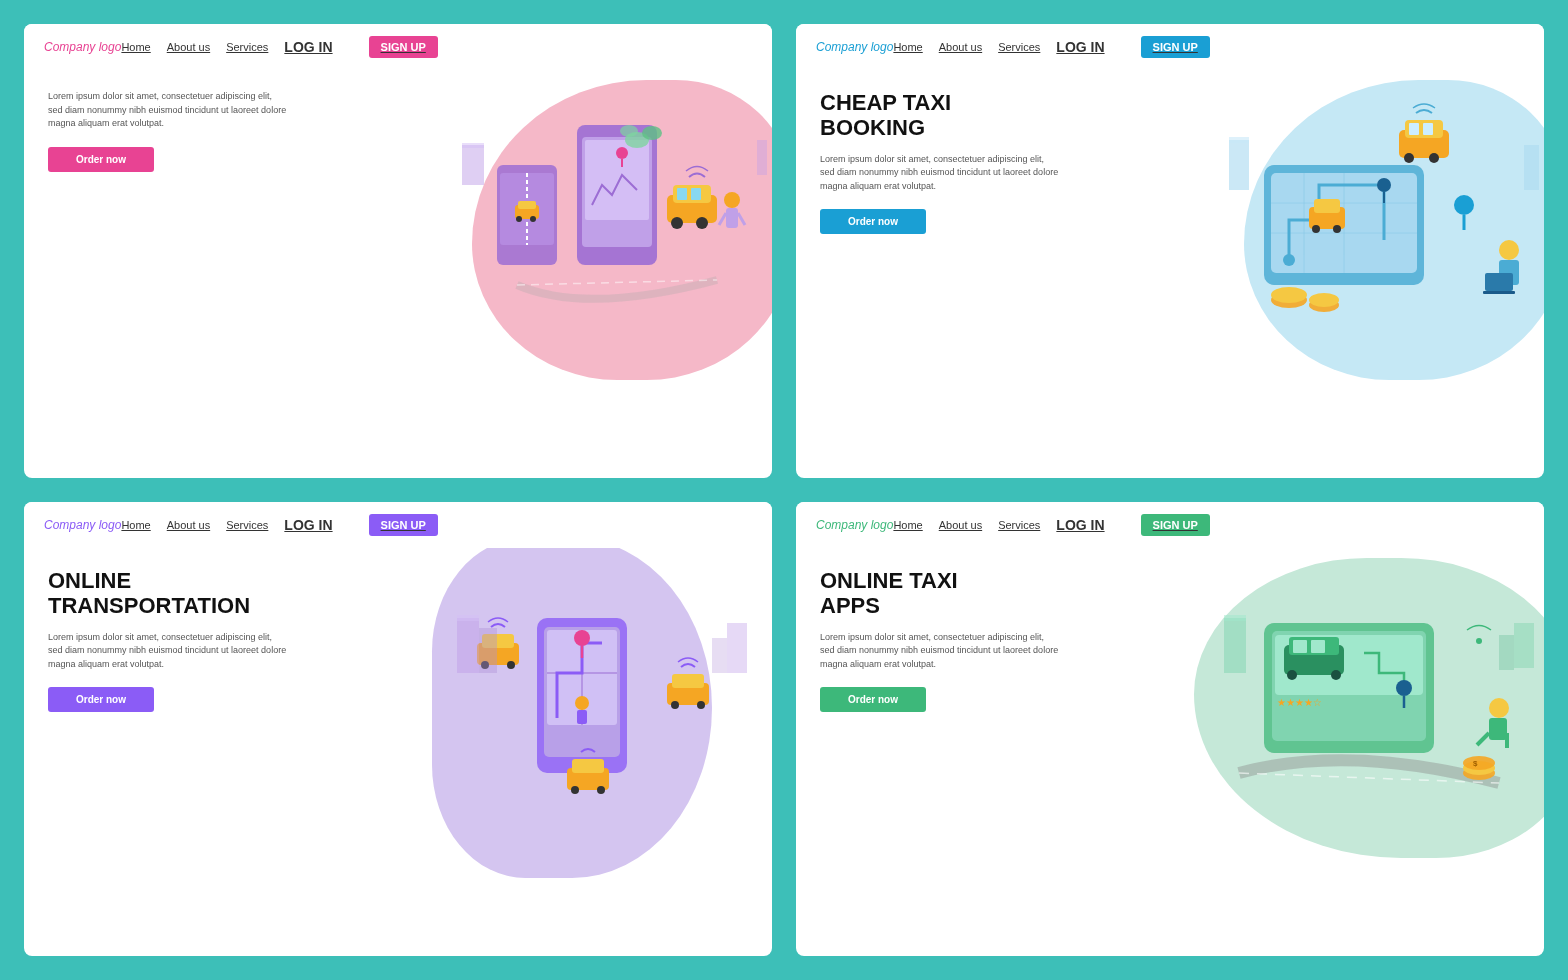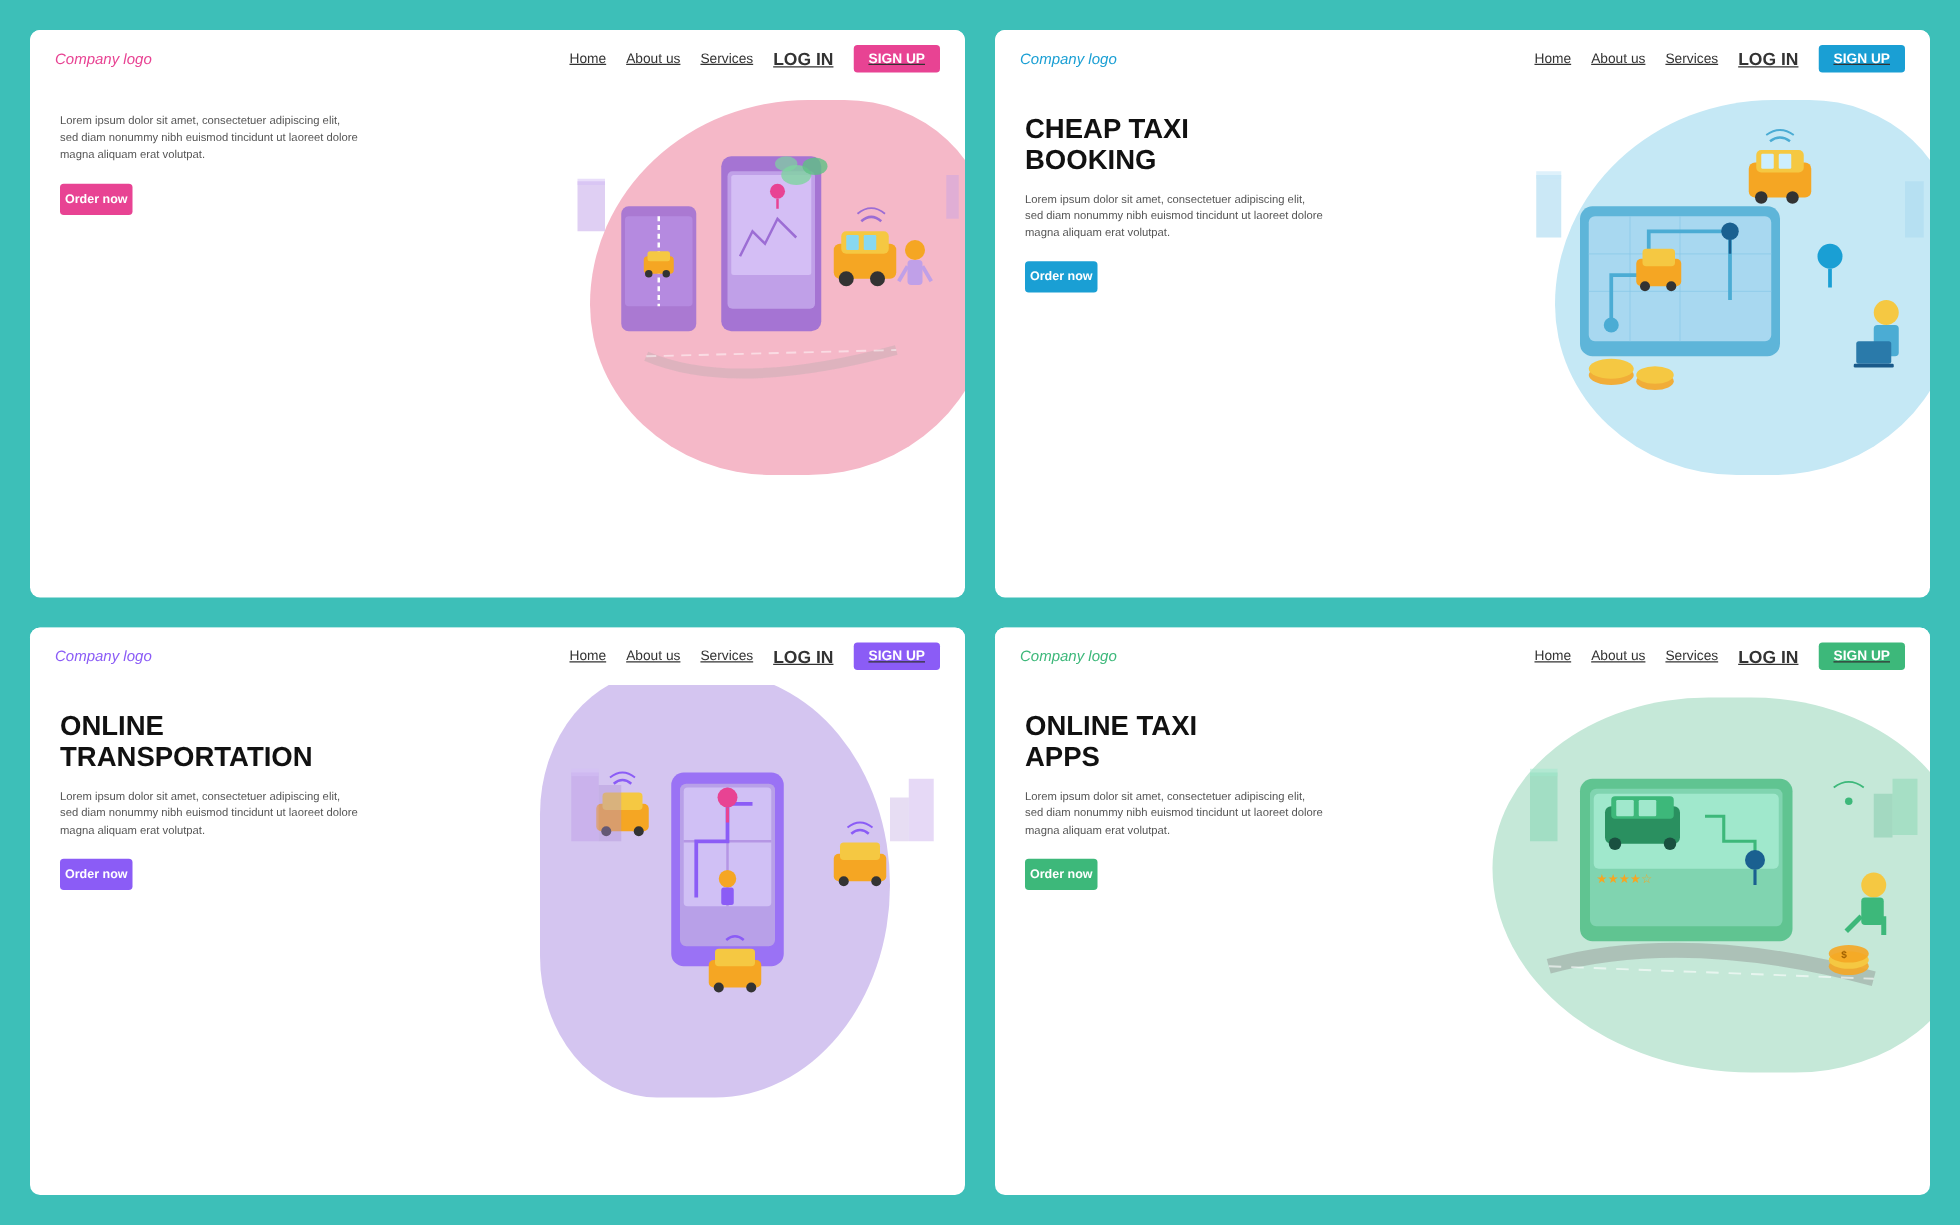--- a/index.html
+++ b/index.html
@@ -22,21 +22,20 @@
       overflow: hidden;
       position: relative;
       display: flex;
       flex-direction: column;
     }
 
     
     .navbar {
       display: flex;
       align-items: center;
-      justify-content: space-between;
       padding: 12px 20px;
       position: relative;
       z-index: 10;
       background: white;
     }
 
     .company-logo {
       font-size: 12px;
       font-style: italic;
     }
@@ -60,20 +59,21 @@
     }
 
     .btn-signup {
       font-size: 11px;
       font-weight: bold;
       color: white;
       padding: 5px 12px;
       border-radius: 3px;
       cursor: pointer;
       border: none;
+      margin-left: 20px;
     }
 
     
     .content-area {
       flex: 1;
       position: relative;
       overflow: hidden;
       padding: 20px 24px;
     }
 
@@ -96,21 +96,21 @@
       font-size: 9px;
       color: #555;
       line-height: 1.5;
       margin-bottom: 16px;
     }
 
     .btn-order {
       font-size: 10px;
       font-weight: bold;
       color: white;
-      padding: 7px 4px;
+      padding: 7px 28px;
       border-radius: 3px;
       cursor: pointer;
       border: none;
       display: inline-block;
     }
 
     
     .card-1 .bg-blob {
       width: 320px;
       height: 300px;

